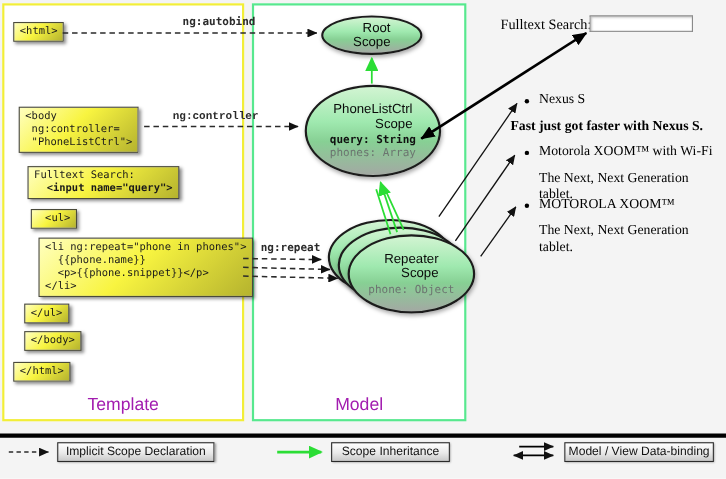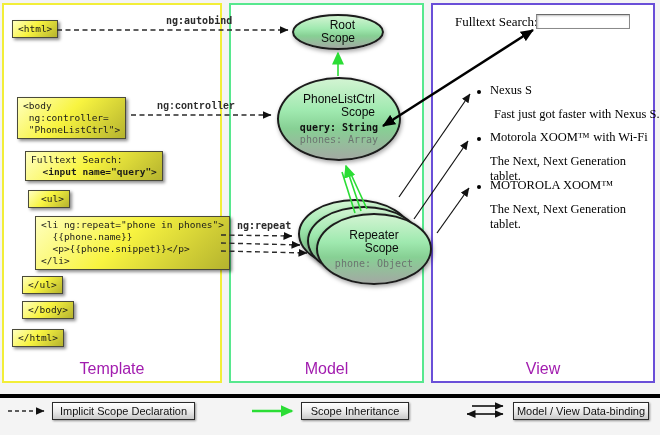--- a/index.html
+++ b/index.html
@@ -74,23 +74,20 @@
 <body>
 
 <div id="stage">
 
   <div class="col col-template">
     <div class="col-label">Template</div>
   </div>
   <div class="col col-model">
     <div class="col-label">Model</div>
   </div>
-  <div class="col col-view">
-    <div class="col-label">View</div>
-  </div>
 
   <div class="codebox" style="left:12px; top:20px;">&lt;html&gt;</div>
   <div class="codebox" style="left:17px; top:97px;">&lt;body
  ng:controller=
  "PhoneListCtrl"&gt;</div>
   <div class="codebox" style="left:25px; top:151px;"><span>Fulltext Search:</span><br><span class="b">  &lt;input name="query"&gt;</span></div>
   <div class="codebox" style="left:28px; top:190px;padding-left:12px;">&lt;ul&gt;</div>
   <div class="codebox" style="left:35px; top:216px;">&lt;li ng:repeat="phone in phones"&gt;
   {{phone.name}}
   &lt;p&gt;{{phone.snippet}}&lt;/p&gt;
@@ -125,21 +122,21 @@
     <div class="scope-props">
       <div class="prop-gray">phone: Object</div>
     </div>
   </div>
 
   <div class="view-search-label" style="left:455px; top:14px;">Fulltext Search:</div>
   <input class="view-search-input" style="left: 536px; top: 14px;" type="text" value="">
 
   <span class="bullet-dot" style="left:477px; top:90px;"></span>
   <div class="view-item-name" style="left:490px; top:83px;">Nexus S</div>
-  <div class="view-item-desc" style="left:494px; top:107px;">Fast just got faster with Nexus S.</div>
+  <div class="view-item-desc" style="left:464px; top:107px;font-weight:bold;">Fast just got faster with Nexus S.</div>
 
   <span class="bullet-dot" style="left:477px; top:137px;"></span>
   <div class="view-item-name" style="left:490px; top:130px;">Motorola XOOM™ with Wi-Fi</div>
   <div class="view-item-desc" style="left:490px; top:154px;">The Next, Next Generation tablet.</div>
 
   <span class="bullet-dot" style="left:477px; top:185px;"></span>
   <div class="view-item-name" style="left:490px; top:178px;">MOTOROLA XOOM™</div>
   <div class="view-item-desc" style="left:490px; top:202px;">The Next, Next Generation tablet.</div>
 
   <div class="legend-box" style="left:52px;  width:141px;">Implicit Scope Declaration</div>

